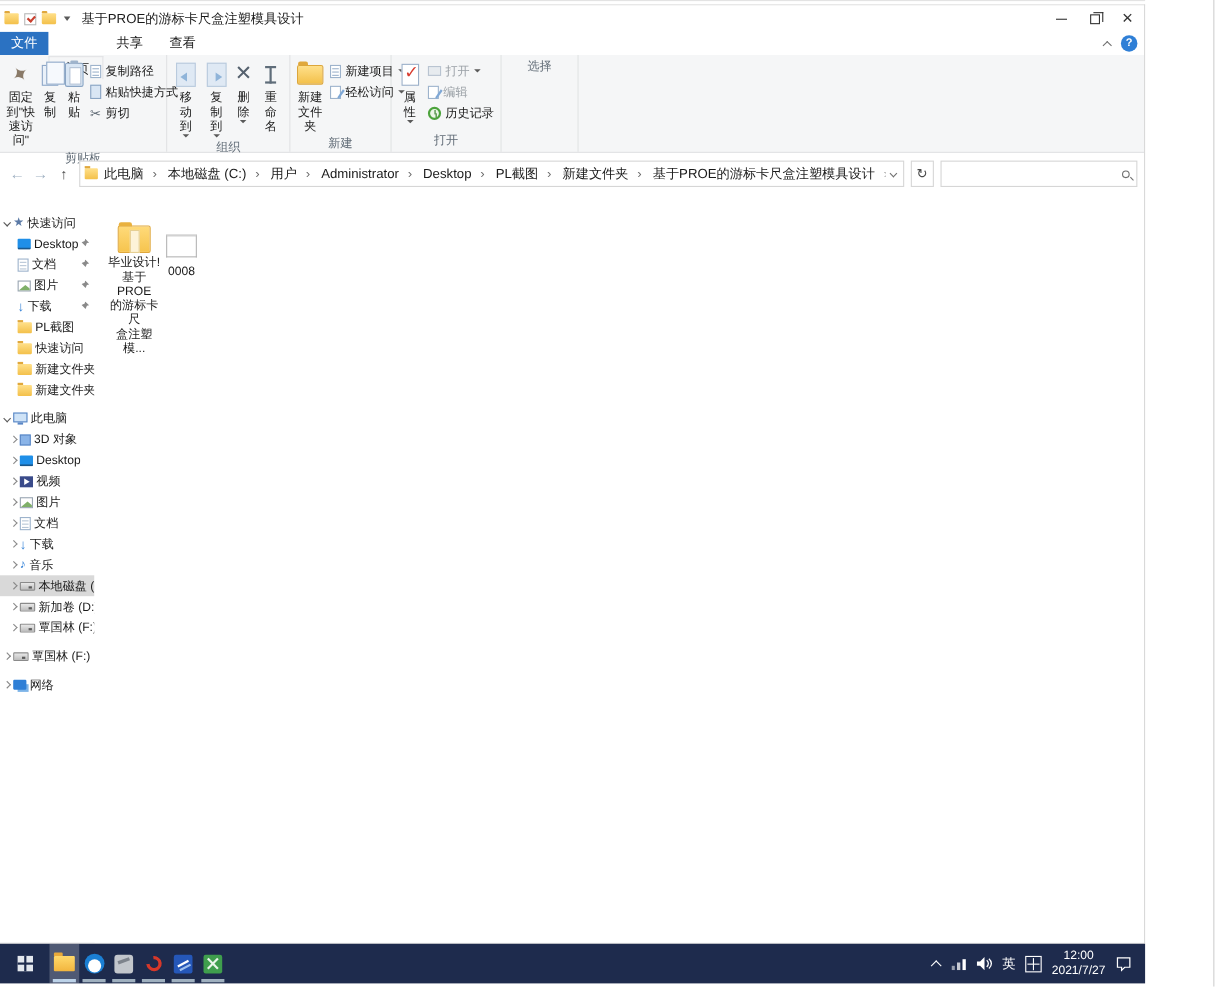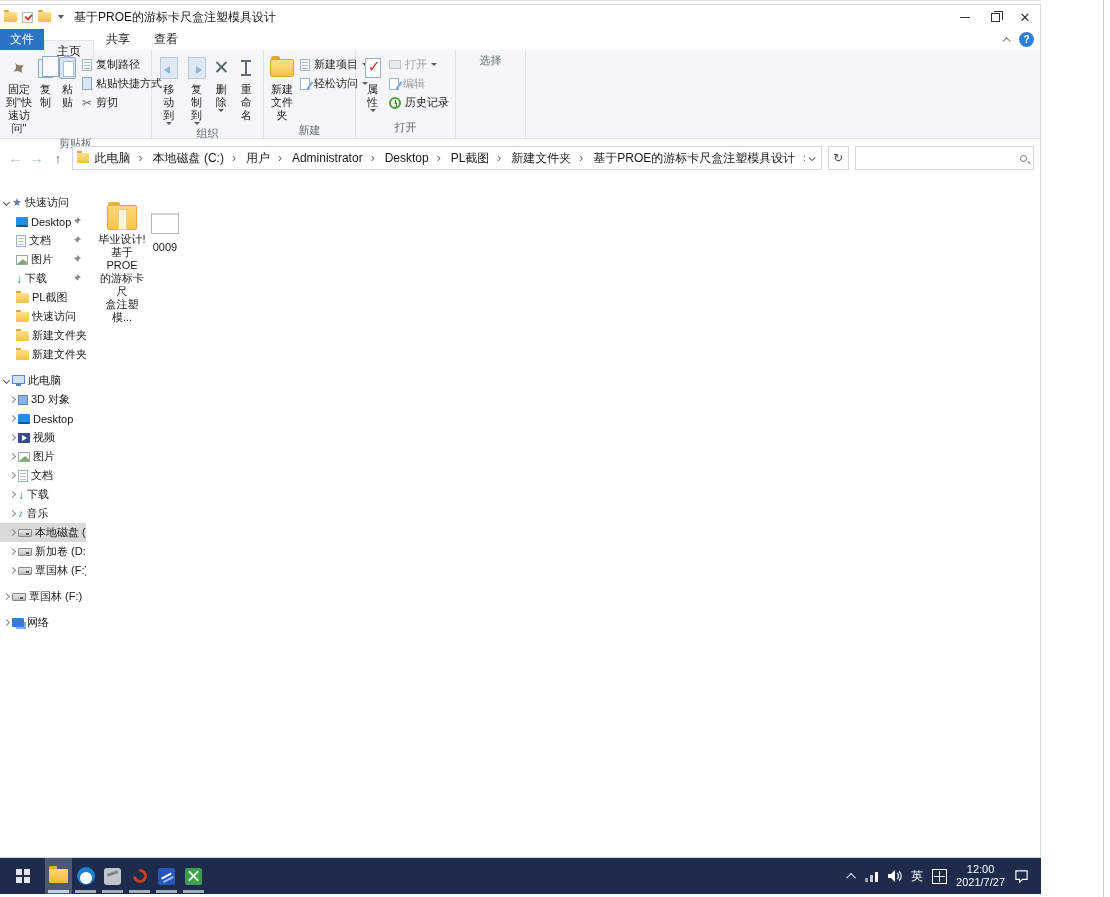--- a/index.html
+++ b/index.html
@@ -22,21 +22,21 @@
   .qat-check::after { content:""; position:absolute; left:2px; top:1px; width:5px; height:3px; border-left:2px solid #c9402f; border-bottom:2px solid #c9402f; transform:rotate(-48deg); }
   .qat-caret { width:0; height:0; border-left:3px solid transparent; border-right:3px solid transparent; border-top:4px solid #5a5a5a; margin-left:2px; }
   .win-title { font-size:12px; color:#1a1a1a; margin-left:10px; white-space:nowrap; }
   .win-controls { margin-left:auto; display:flex; height:100%; }
   .wc { width:30px; height:100%; display:flex; align-items:center; justify-content:center; color:#333; font-size:13px; }
   .wc-min-bar { width:10px; height:1px; background:#333; }
   .wc-restore-box { width:9px; height:9px; border:1px solid #333; position:relative; background:#fff; }
   .wc-restore-box::before { content:""; position:absolute; left:2px; top:-3px; width:8px; height:8px; border:1px solid #333; border-left:none; border-bottom:none; }
 
   
-  .tabsrow { height:21px; display:flex; align-items:center; background:#fff; position:relative; }
+  .tabsrow { height:21px; display:flex; align-items:flex-start; background:#fff; position:relative; }
   .tab-file { background:#2b72c2; color:#fff; font-size:12px; padding:3px 10px; height:21px; display:flex; align-items:center; }
   .tab { font-size:12px; color:#1a1a1a; padding:3px 12px; height:21px; display:flex; align-items:center; }
   .tab.selected { background:#f5f6f7; border:1px solid #e3e4e5; border-bottom:none;margin-top:22px; }
   .tabs-right { position:absolute; right:6px; top:3px; display:flex; align-items:center; gap:8px; }
   .chev-up { width:6px; height:6px; border-left:1px solid #707070; border-top:1px solid #707070; transform:rotate(45deg) translateY(2px); }
   .help-badge { width:15px; height:15px; border-radius:50%; background:#2f7fd6; color:#fff; font-size:10px; font-weight:bold; display:flex; align-items:center; justify-content:center; }
 
   
   .ribbon { height:89px; background:#f5f6f7; border-bottom:1px solid #e2e3e4; display:flex; }
   .rgroup { display:flex; flex-direction:column; border-right:1px solid #e2e3e4; padding:2px 3px 0; }
@@ -539,21 +539,21 @@
       <div class="content-area">
         <div class="cell-folder">
           <div class="big-folder"></div>
           <div class="itm-line">毕业设计!</div>
           <div class="itm-line">基于PROE</div>
           <div class="itm-line">的游标卡尺</div>
           <div class="itm-line">盒注塑模...</div>
         </div>
         <div class="cell-file">
           <div class="file-thumb"></div>
-          <div class="itm-line">0009</div>
+          <div class="itm-line">0008</div>
         </div>
       </div>
     </div>
 
   </div>
 
   <div class="taskbar">
     <div class="tb-start">
       <span class="win-logo"></span>
     </div>

